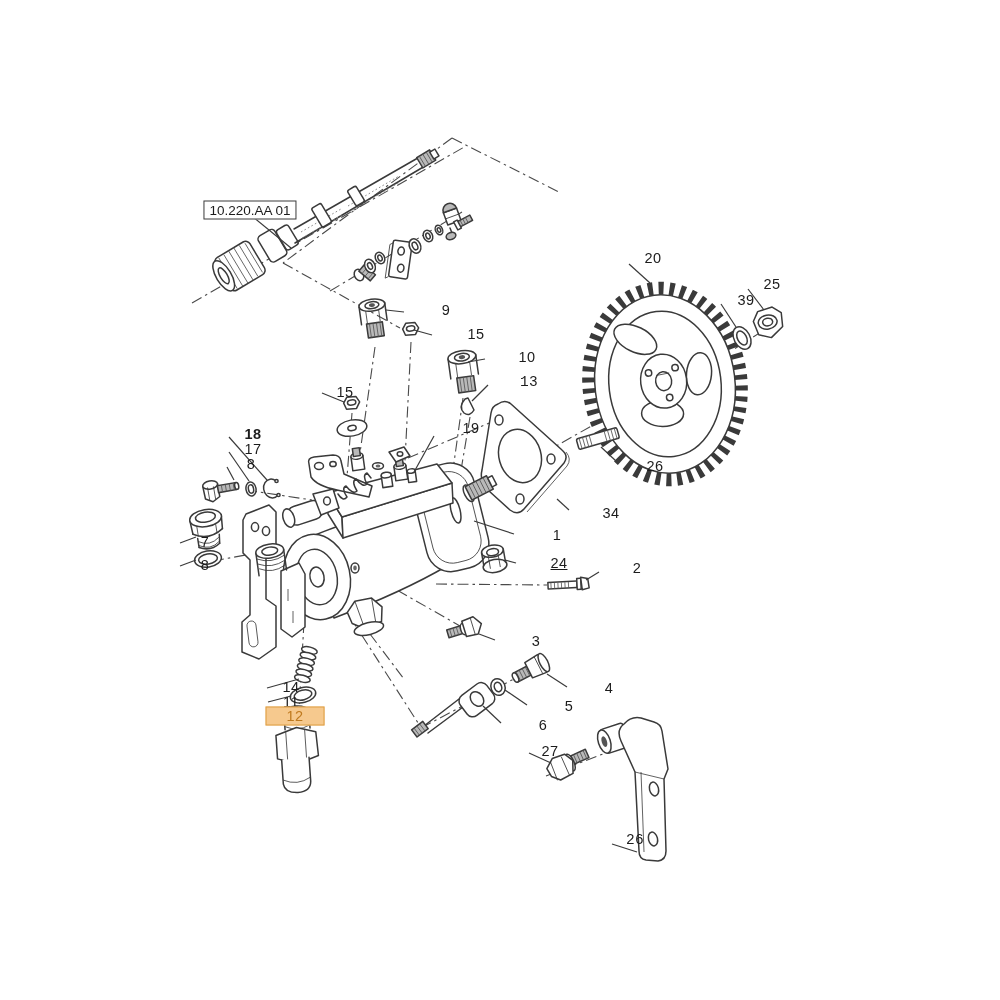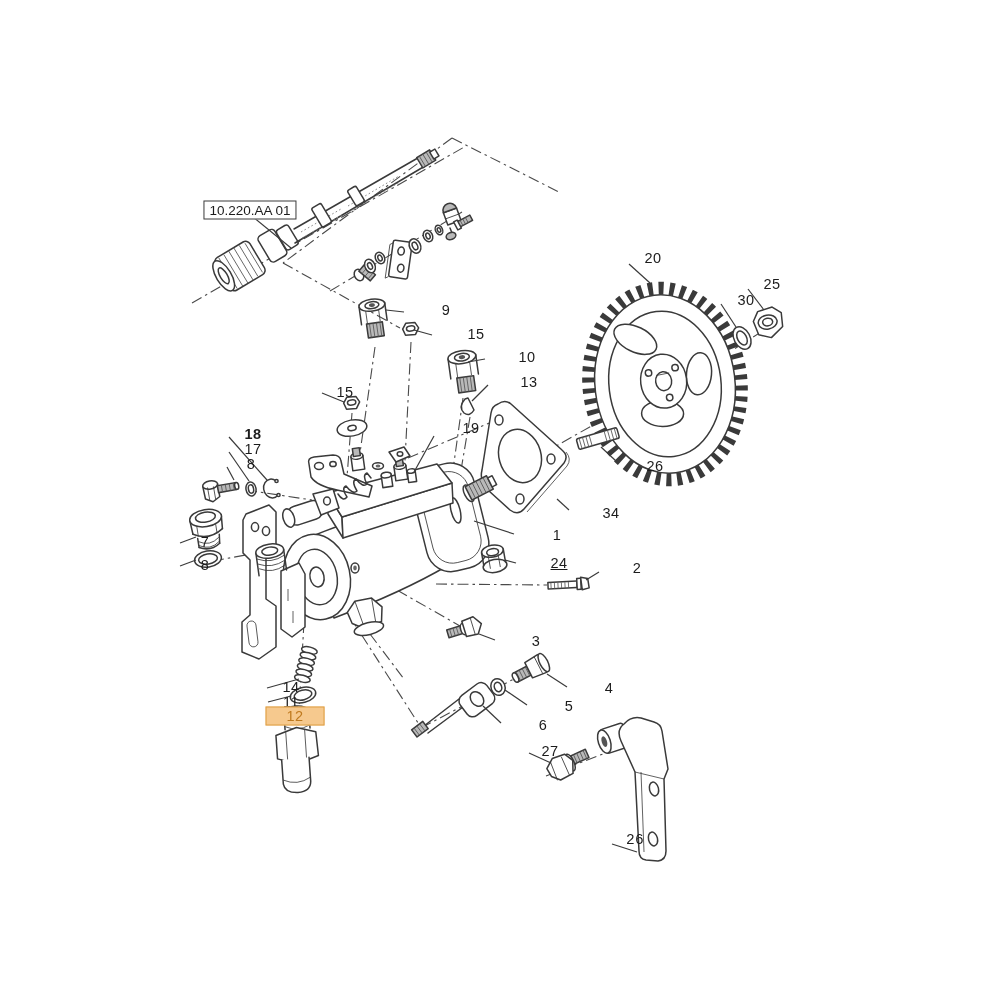--- a/index.html
+++ b/index.html
@@ -436,25 +436,25 @@
         <line x1="529" y1="753" x2="551" y2="763" class="leader"></line>
         <line x1="612" y1="844" x2="637" y2="852" class="leader"></line>
       </g>
 </svg>
 
 <div class="refbox" id="refbox" style="left: 218px; top: 210px; margin-left: 32px;">10.220.AA 01</div>
 
 <div id="callout-layer">
       <div class="callout" style="left: 620px; top: 258px;">20</div>
       <div class="callout" style="left: 739px; top: 284px;">25</div>
-      <div class="callout" style="left: 713px; top: 300px;">30</div>
+      <div class="callout" style="left: 713px; top: 300px;">39</div>
       <div class="callout" style="left: 413px; top: 310px;">9</div>
       <div class="callout" style="left: 443px; top: 334px;">15</div>
       <div class="callout" style="left: 494px; top: 357px;">10</div>
-      <div class="callout" style="left: 496px; top: 382px;">13</div>
+      <div class="callout" style="left: 496px; top: 382px; font-family: Liberation Mono, monospace;">13</div>
       <div class="callout" style="left: 312px; top: 392px;">15</div>
       <div class="callout" style="left: 438px; top: 428px;">19</div>
       <div class="callout" style="left: 220px; top: 434px; font-weight: bold;">18</div>
       <div class="callout" style="left: 220px; top: 449px;">17</div>
       <div class="callout" style="left: 218px; top: 464px;">8</div>
       <div class="callout" style="left: 622px; top: 466px;">26</div>
       <div class="callout" style="left: 578px; top: 513px;">34</div>
       <div class="callout" style="left: 172px; top: 542px;">7</div>
       <div class="callout" style="left: 524px; top: 535px;">1</div>
       <div class="callout" style="left: 172px; top: 565px;">8</div>

